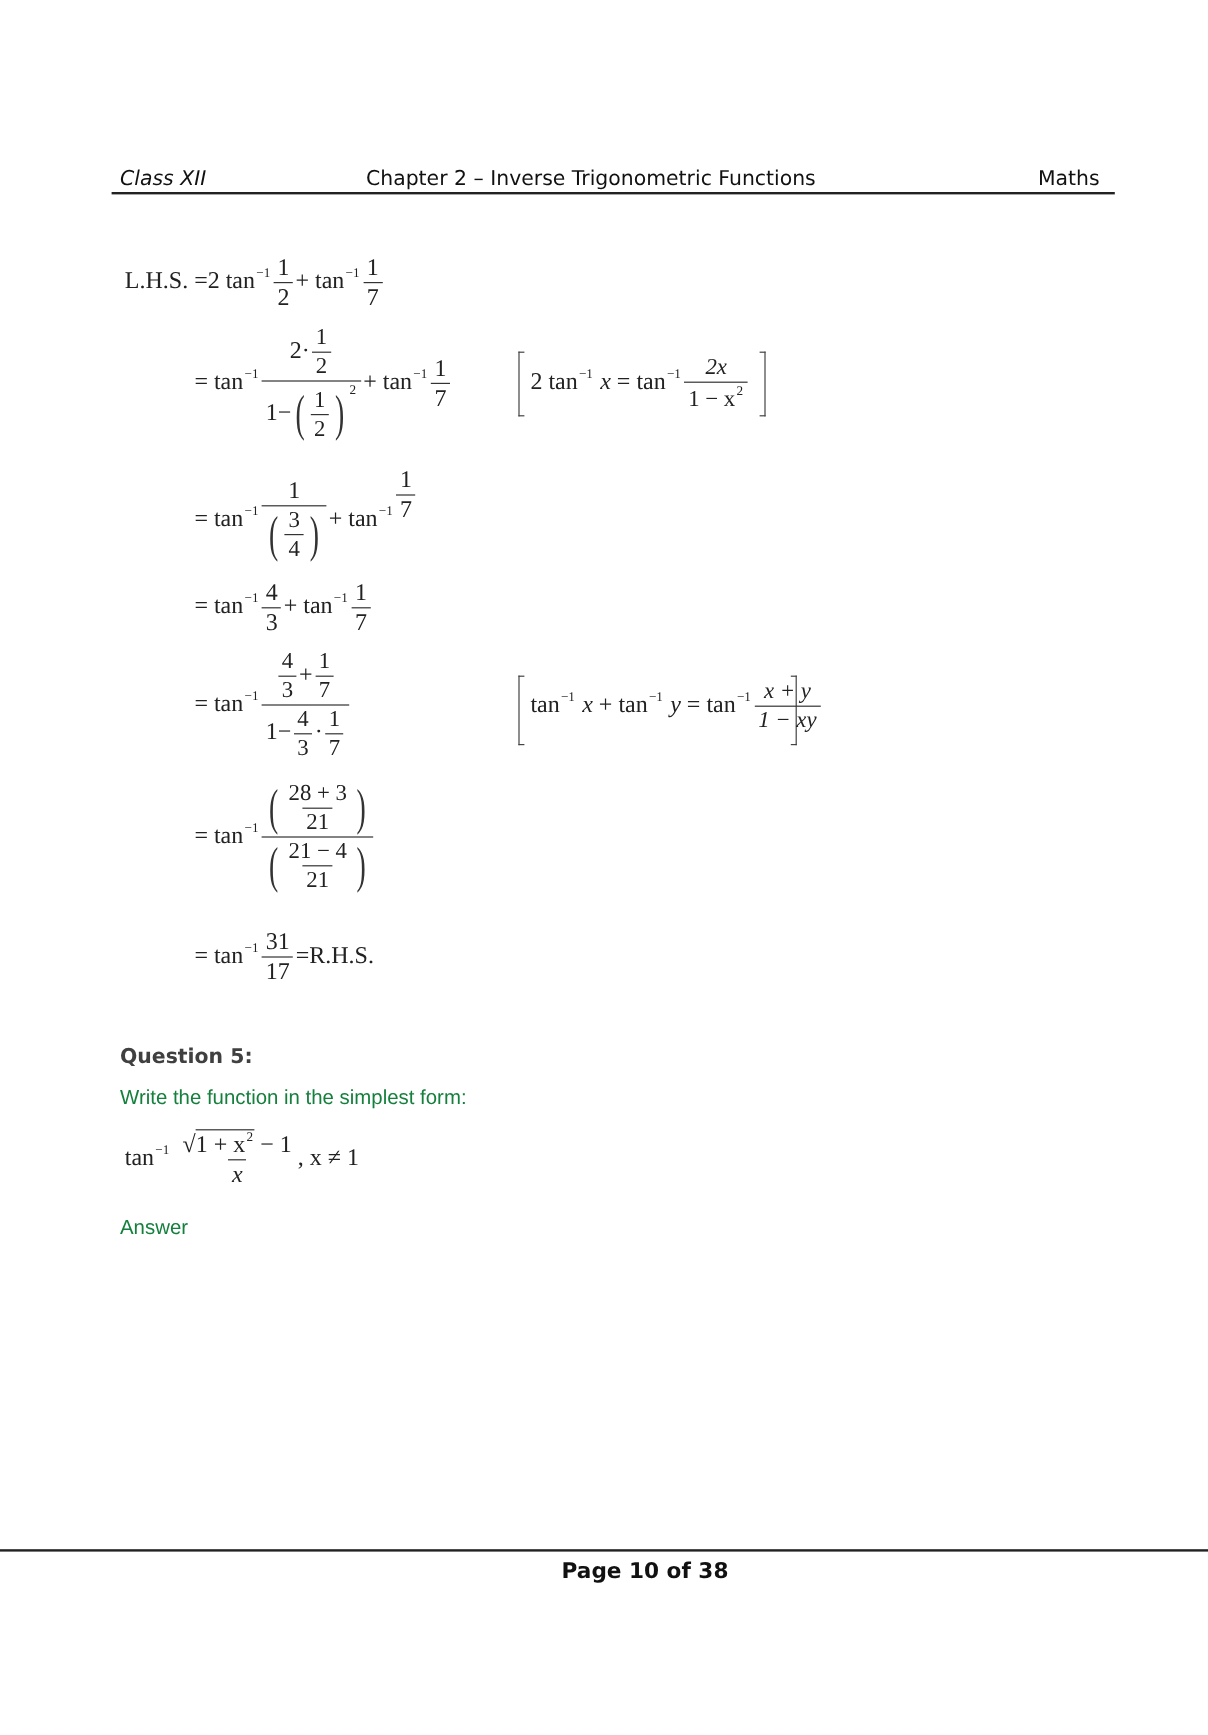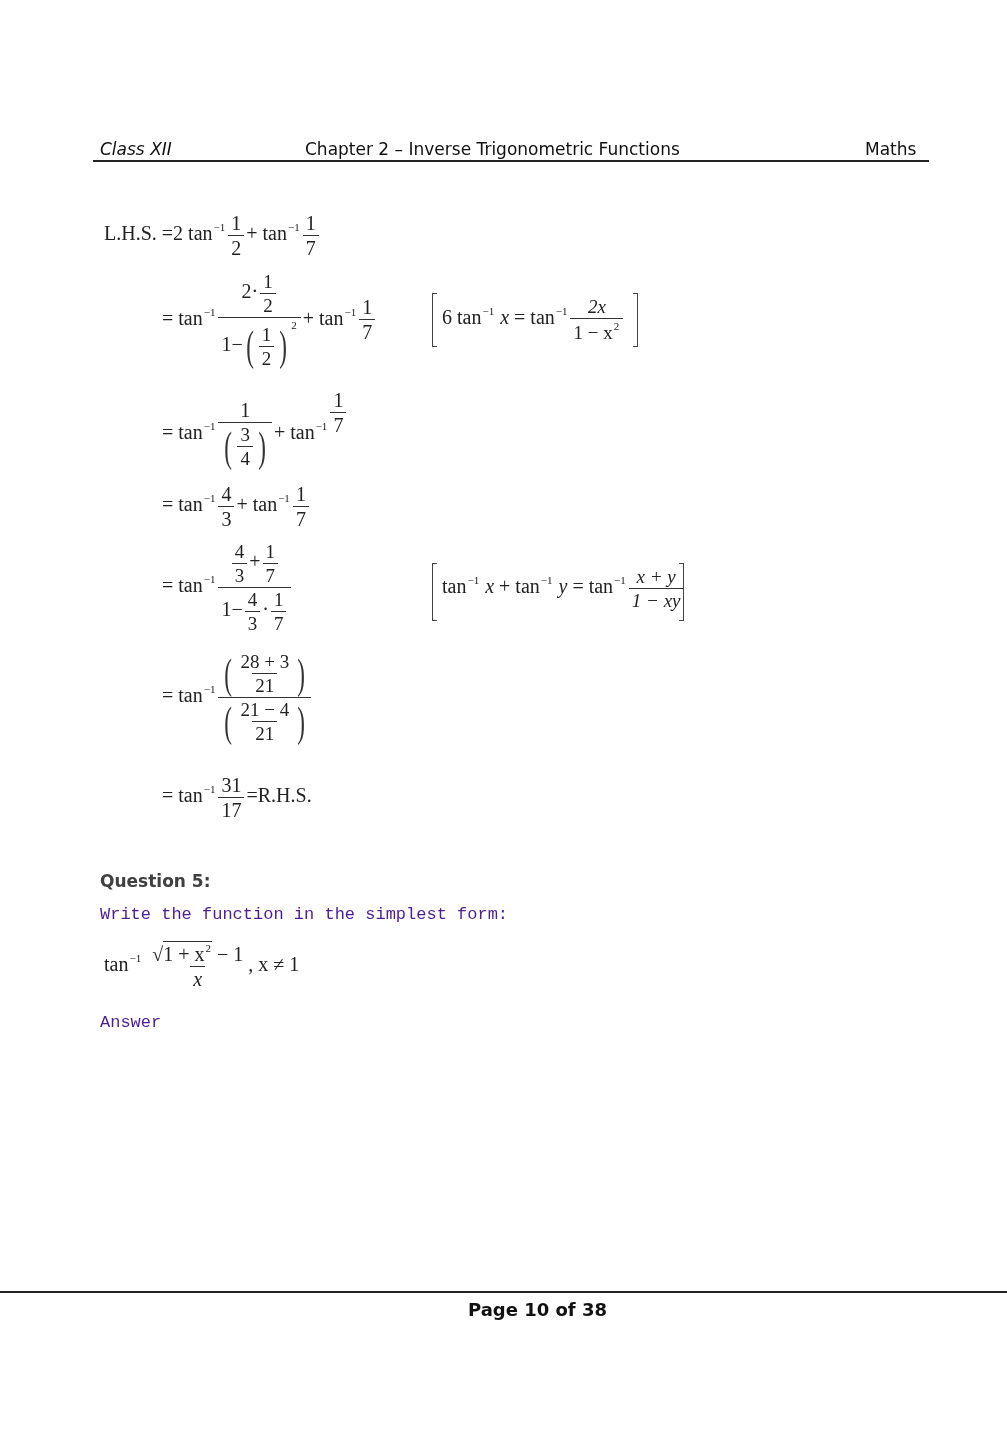--- a/index.html
+++ b/index.html
@@ -17,21 +17,21 @@
   .frac > .num { padding:0 3px 2px; }
   .frac > .den { padding:2px 3px 0; border-top:1.3px solid #333; }
   .frac.s { font-size:19px; }
   .sup { font-size:11px; vertical-align:9px; margin:0 1px; }
   .paren { display:inline-flex; align-items:center; vertical-align:middle; }
   .paren .pl, .paren .pr { font-size:42px; font-weight:100; transform:scaleX(0.55); color:#333; line-height:1; }
   .bracket-box { position:absolute; border:1.3px solid #444; }
   .it { font-style:italic; }
 
   .q-title { font-family:"DejaVu Sans","Liberation Sans",sans-serif; font-size:17px; font-weight:bold; color:#404040; }
-  .body-text { font-family:Liberation Mono, monospace; font-size:17px; color:#4c1d95; }
+  .body-text { font-family:Liberation Sans, sans-serif; font-size:17px; color:#15803d; }
 
   .foot-rule { position:absolute; left:0; top:1291px; width:1007px; border-top:2px solid #222; }
   .foot { position:absolute; top:1299px; left:0; width:1007px; text-align:center; font-family:"DejaVu Sans","Liberation Sans",sans-serif; font-size:18px; font-weight:bold;padding-left:34px; }
 </style>
 </head>
 <body>
 
 <div class="abs sans hdr" style="left:100px;font-style:italic;">Class XII</div>
 <div class="abs sans hdr" style="left:305px;">Chapter 2 – Inverse Trigonometric Functions</div>
 <div class="abs sans hdr" style="left:865px;">Maths</div>
@@ -69,21 +69,21 @@
   <span>tan</span><span class="sup">−1</span><span class="frac">
       <span class="num">1</span>
       <span class="den">7</span>
     </span>
 </div>
 
 <div class="abs m" style="left:432px; top:293px; height:52px; width:206px;">
   <div class="bracket-box" style="left:0; top:0; width:4px; height:52px; border-right:none;"></div>
   <div class="bracket-box" style="right:0; top:0; width:4px; height:52px; border-left:none;"></div>
   <div style="position:absolute; left:10px; top:4px;">
-    <span>6 tan</span><span class="sup">−1</span>
+    <span>2 tan</span><span class="sup">−1</span>
     <span class="it">x</span>
     <span>= tan</span><span class="sup">−1</span><span class="frac s">
         <span class="num it">2x</span>
         <span class="den"><span>1 − x</span><span class="sup">2</span></span>
       </span>
   </div>
 </div>
 
 <div class="abs m" style="left:162px; top:390px;">
   <span>=</span>
@@ -129,21 +129,21 @@
     <span class="den"><span>1</span><span>−</span><span class="frac s">
           <span class="num">4</span>
           <span class="den">3</span>
         </span>·<span class="frac s">
           <span class="num">1</span>
           <span class="den">7</span>
         </span></span>
   </span>
 </div>
 
-<div class="abs m" style="left:432px; top:563px; height:56px; width:252px;">
+<div class="abs m" style="left:432px; top:563px; height:56px; width:232px;">
   <div class="bracket-box" style="left:0; top:0; width:4px; height:56px; border-right:none;"></div>
   <div class="bracket-box" style="right:0; top:0; width:4px; height:56px; border-left:none;"></div>
   <div style="position:absolute; left:10px; top:4px;">
     <span>tan</span><span class="sup">−1</span>
     <span class="it">x</span>
     <span>+ tan</span><span class="sup">−1</span>
     <span class="it">y</span>
     <span>= tan</span><span class="sup">−1</span><span class="frac s">
         <span class="num it">x + y</span>
         <span class="den it">1 − xy</span>

